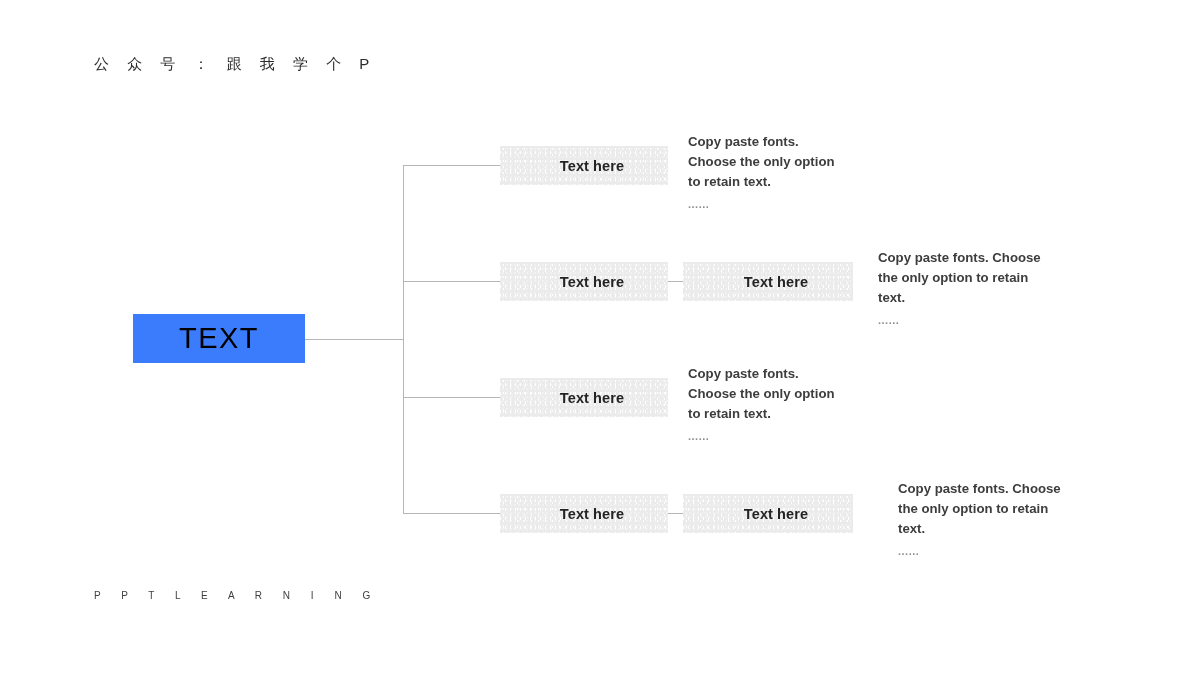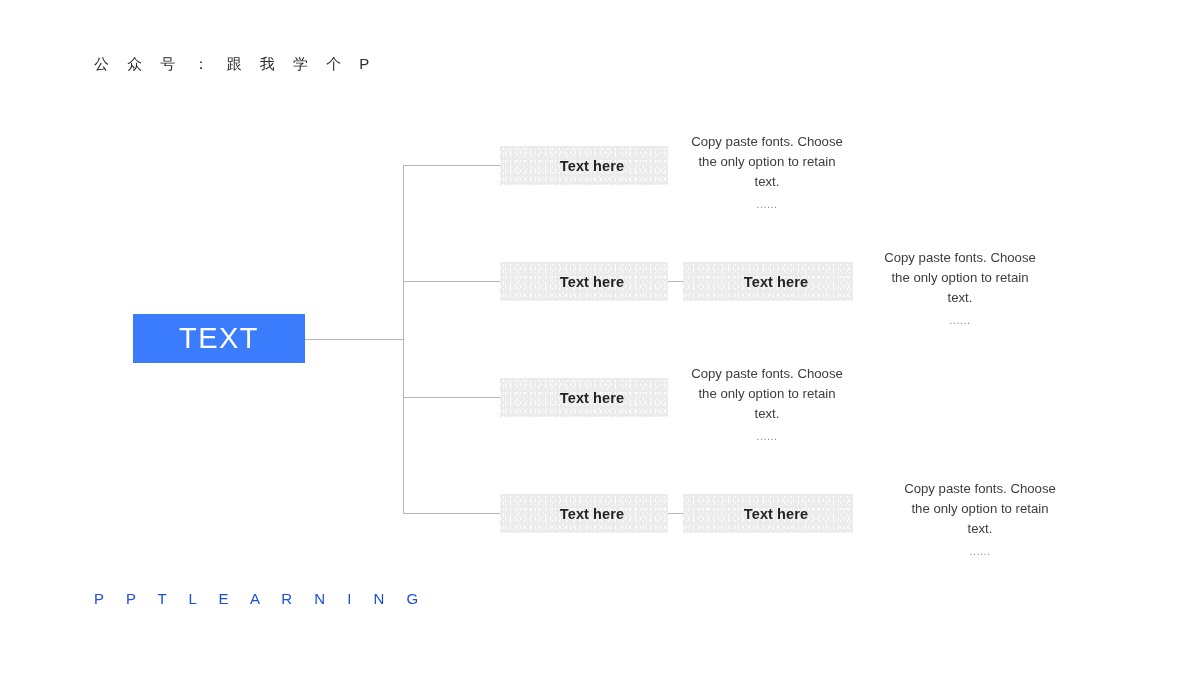--- a/index.html
+++ b/index.html
@@ -27,41 +27,41 @@
     font-size: 15px;
     letter-spacing: 7px;
     color: #2b2b2b;
     white-space: nowrap;
     font-weight: 400;
   }
   .footer-text {
     position: absolute;
     left: 94px;
     top: 590px;
-    font-size: 15px;
+    font-size: 10px;
     letter-spacing: 9px;
-    color: #1d4ed8;
+    color: #404040;
     white-space: nowrap;
     font-weight: 400;
   }
 
   
   .root-node {
     position: absolute;
     left: 133px;
     top: 314px;
     width: 172px;
     height: 49px;
     background: #3b7cfc;
     display: flex;
     align-items: center;
     justify-content: center;
   }
   .root-node-label {
-    color: #ffffff;
+    color: #000000;
     font-size: 29px;
     letter-spacing: 1.5px;
     font-weight: 300;
     line-height: 1;
   }
 
   
   .conn {
     position: absolute;
     background: #b6b6b6;
@@ -88,25 +88,24 @@
     font-size: 14.5px;
     font-weight: 700;
     color: #232323;
     letter-spacing: 0.1px;
     margin-left: 16px;
   }
 
   
   .para {
     position: absolute;
-    text-align: center;
     color: #3d3d3d;
     font-size: 13.2px;
     line-height: 20px;
-    font-weight: 400;
+    font-weight: 700;
   }
   .para-body { display: block; }
   .para-dots {
     display: block;
     font-size: 11px;
     color: #8d8d8d;
     letter-spacing: 0.5px;
     margin-top: 2px;
   }
 </style>

